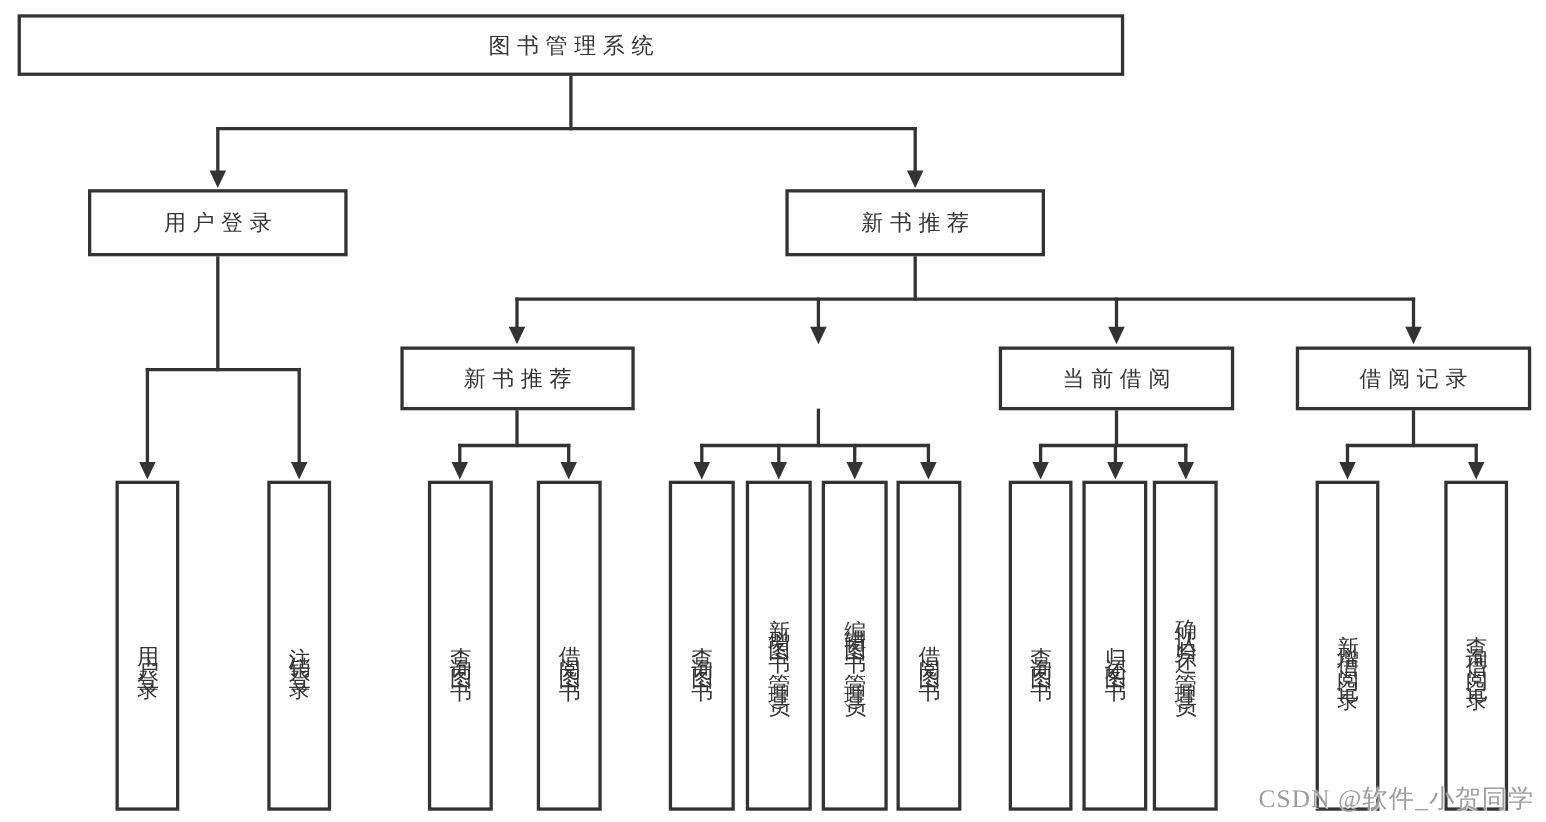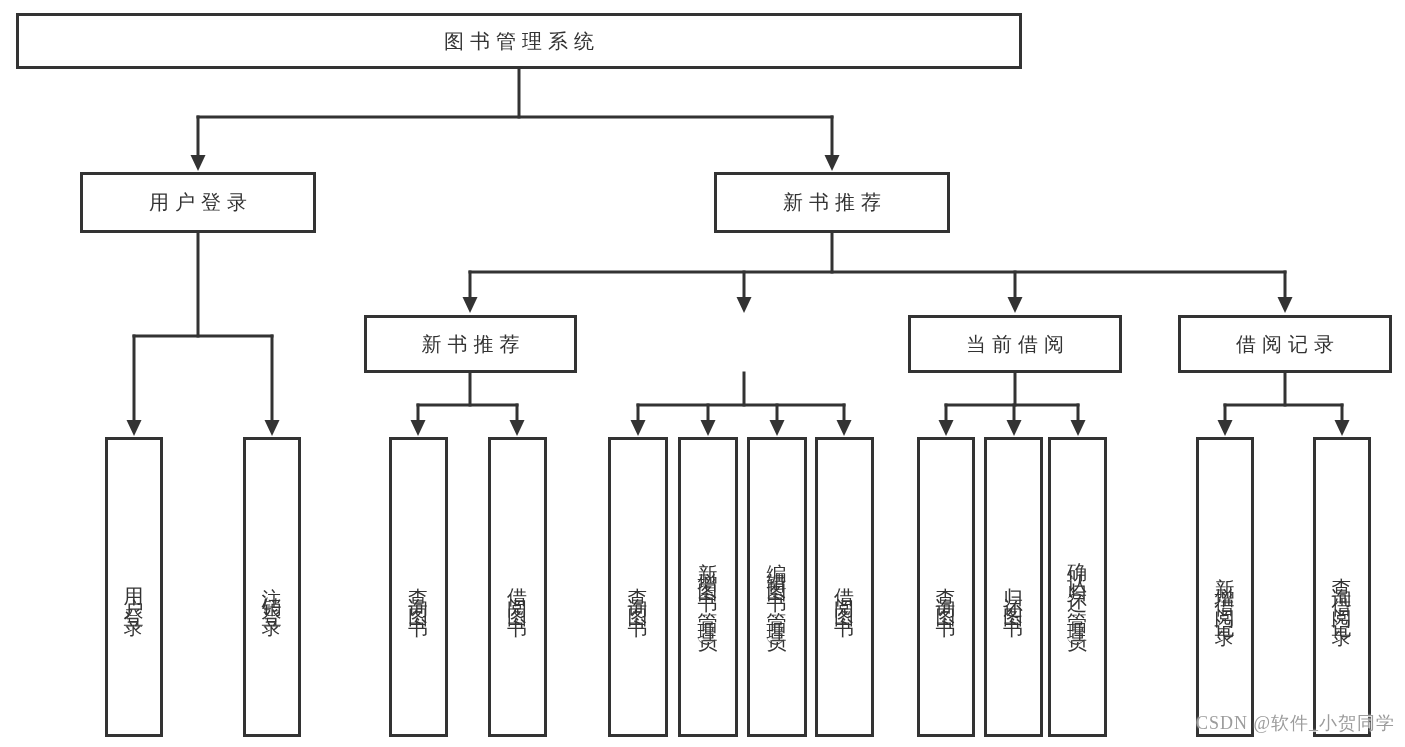--- a/index.html
+++ b/index.html
@@ -9,21 +9,21 @@
     overflow:hidden;
   }
   .connectors{position:absolute;left:0;top:0;width:1405px;height:747px;}
   .box{
     position:absolute;background:#fff;border:3px solid var(--line,#333333);
     box-sizing:border-box;display:flex;align-items:center;justify-content:center;
   }
   .box.h span{font-size:20px;letter-spacing:6px;text-indent:6px;white-space:nowrap;}
   .box.v span{writing-mode:vertical-rl;text-orientation:mixed;font-size:20px;letter-spacing:10px;padding-top:10px;line-height:1;}
   .watermark{
-    position:absolute;right:10px;top:711px;z-index:5;font-size:18px;letter-spacing:1px;
+    position:absolute;right:10px;top:711px;z-index:5;font-size:23px;letter-spacing:1px;
     color:var(--watermark,#9c9c9c);text-shadow:0 0 2px #ffffff,1px 1px 0 rgba(255,255,255,.7);
     white-space:nowrap;
   }
 </style>
 </head>
 <body>
 
 <div class="canvas">
 
   <svg class="connectors" width="1405" height="747" viewBox="0 0 1405 747">

